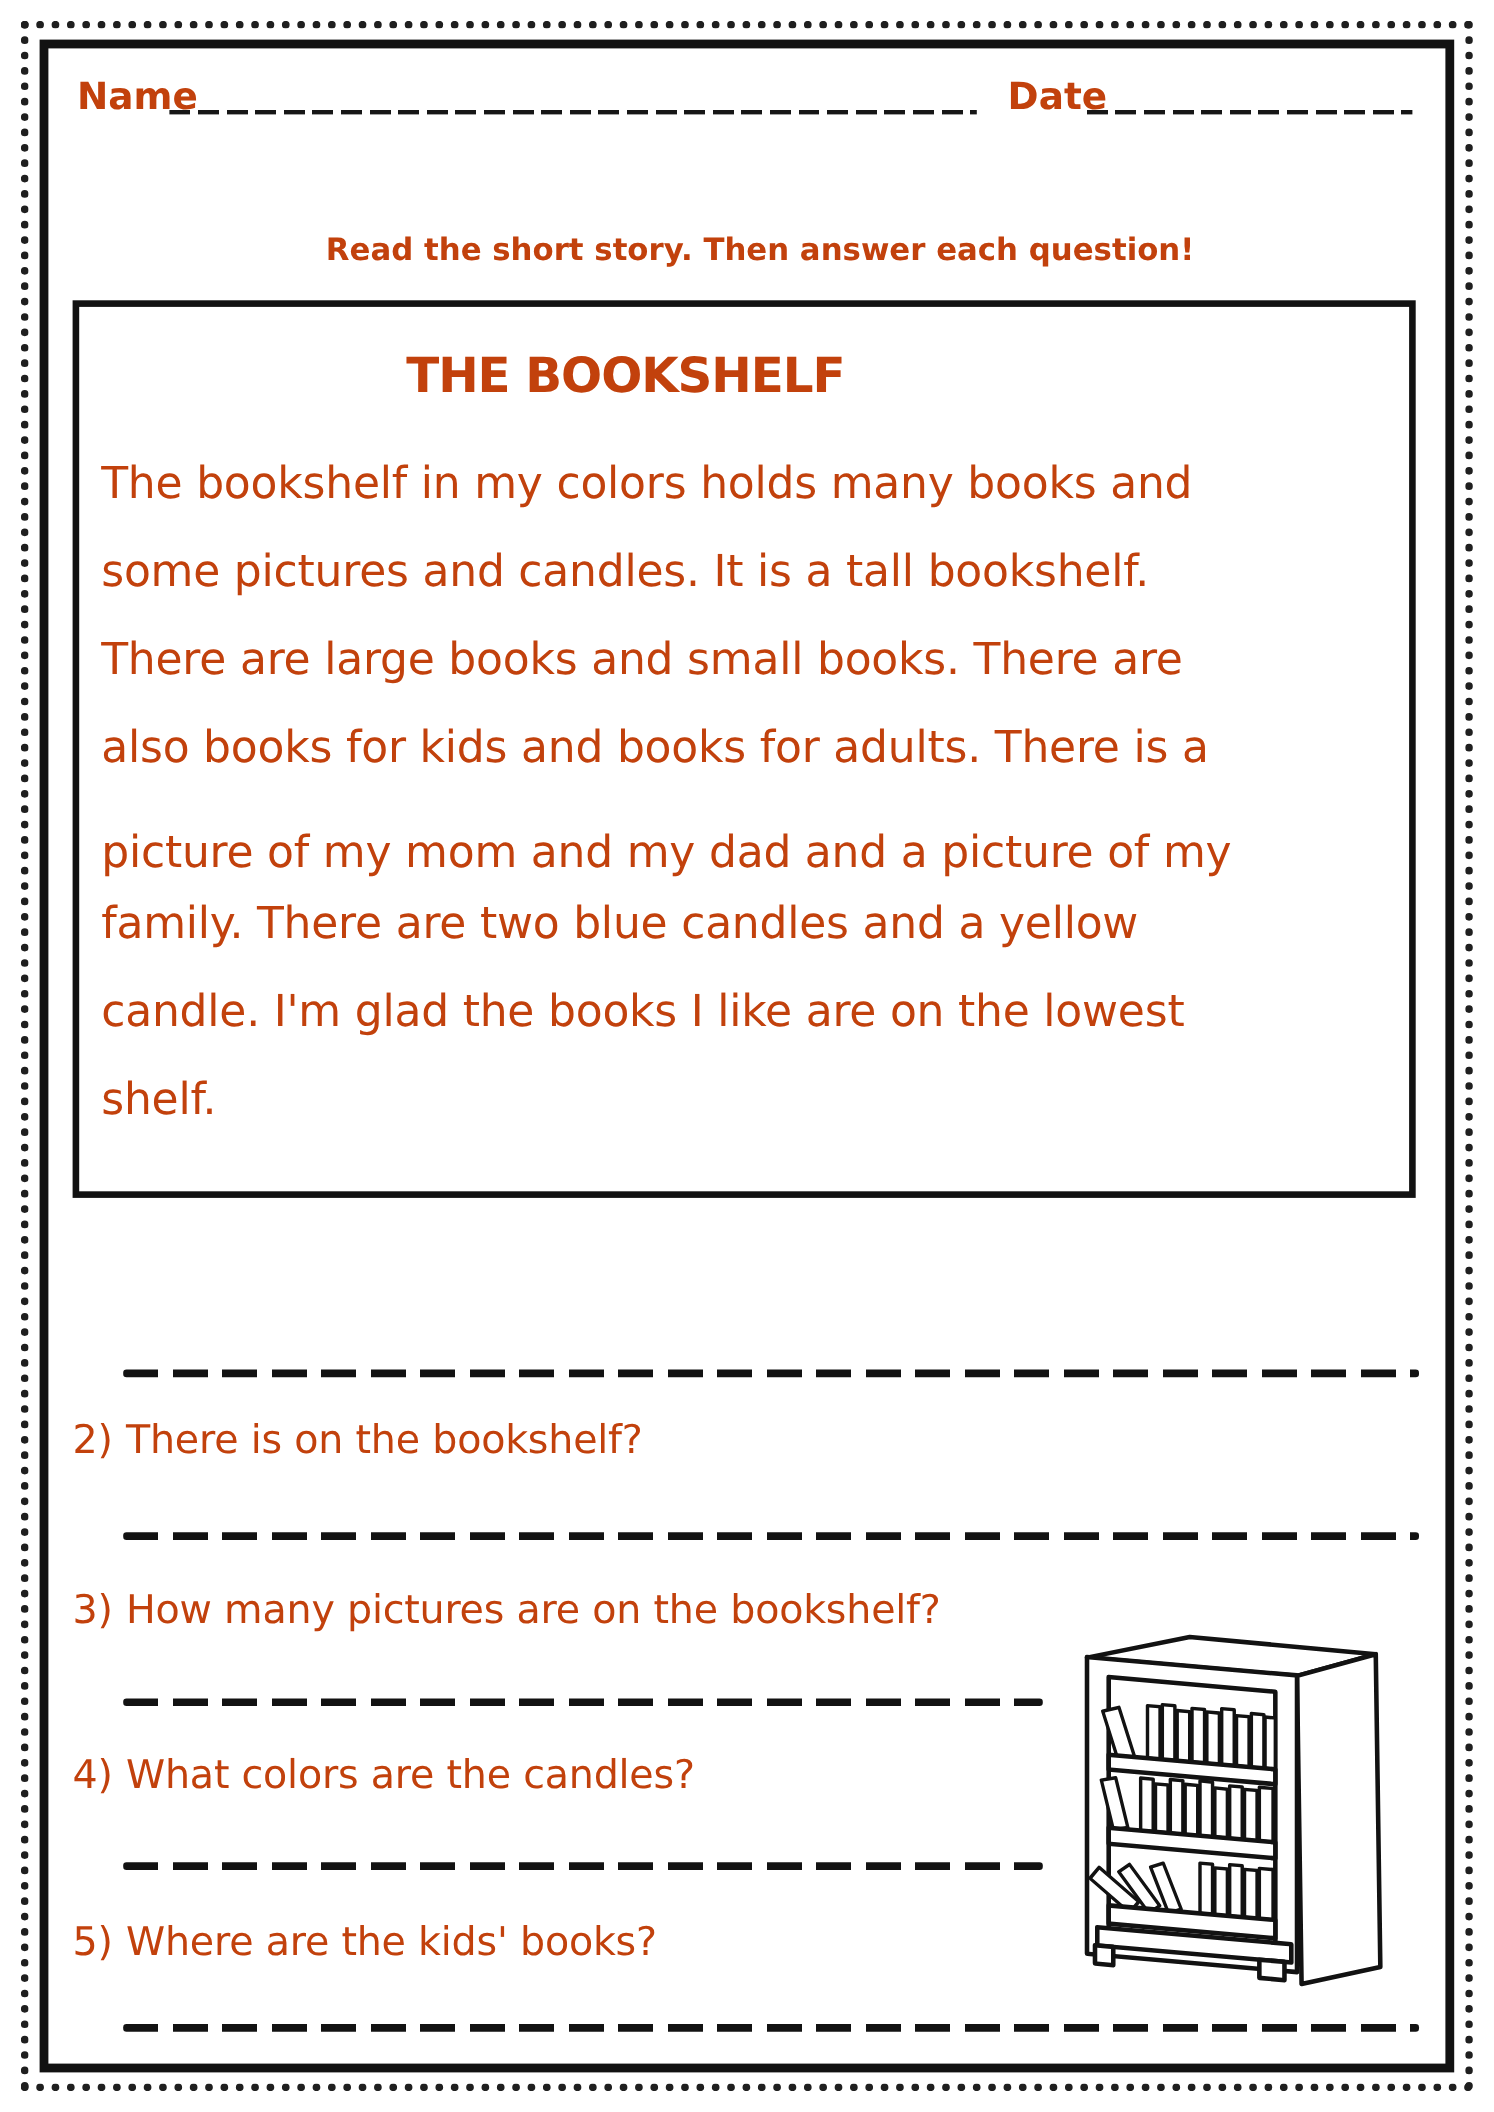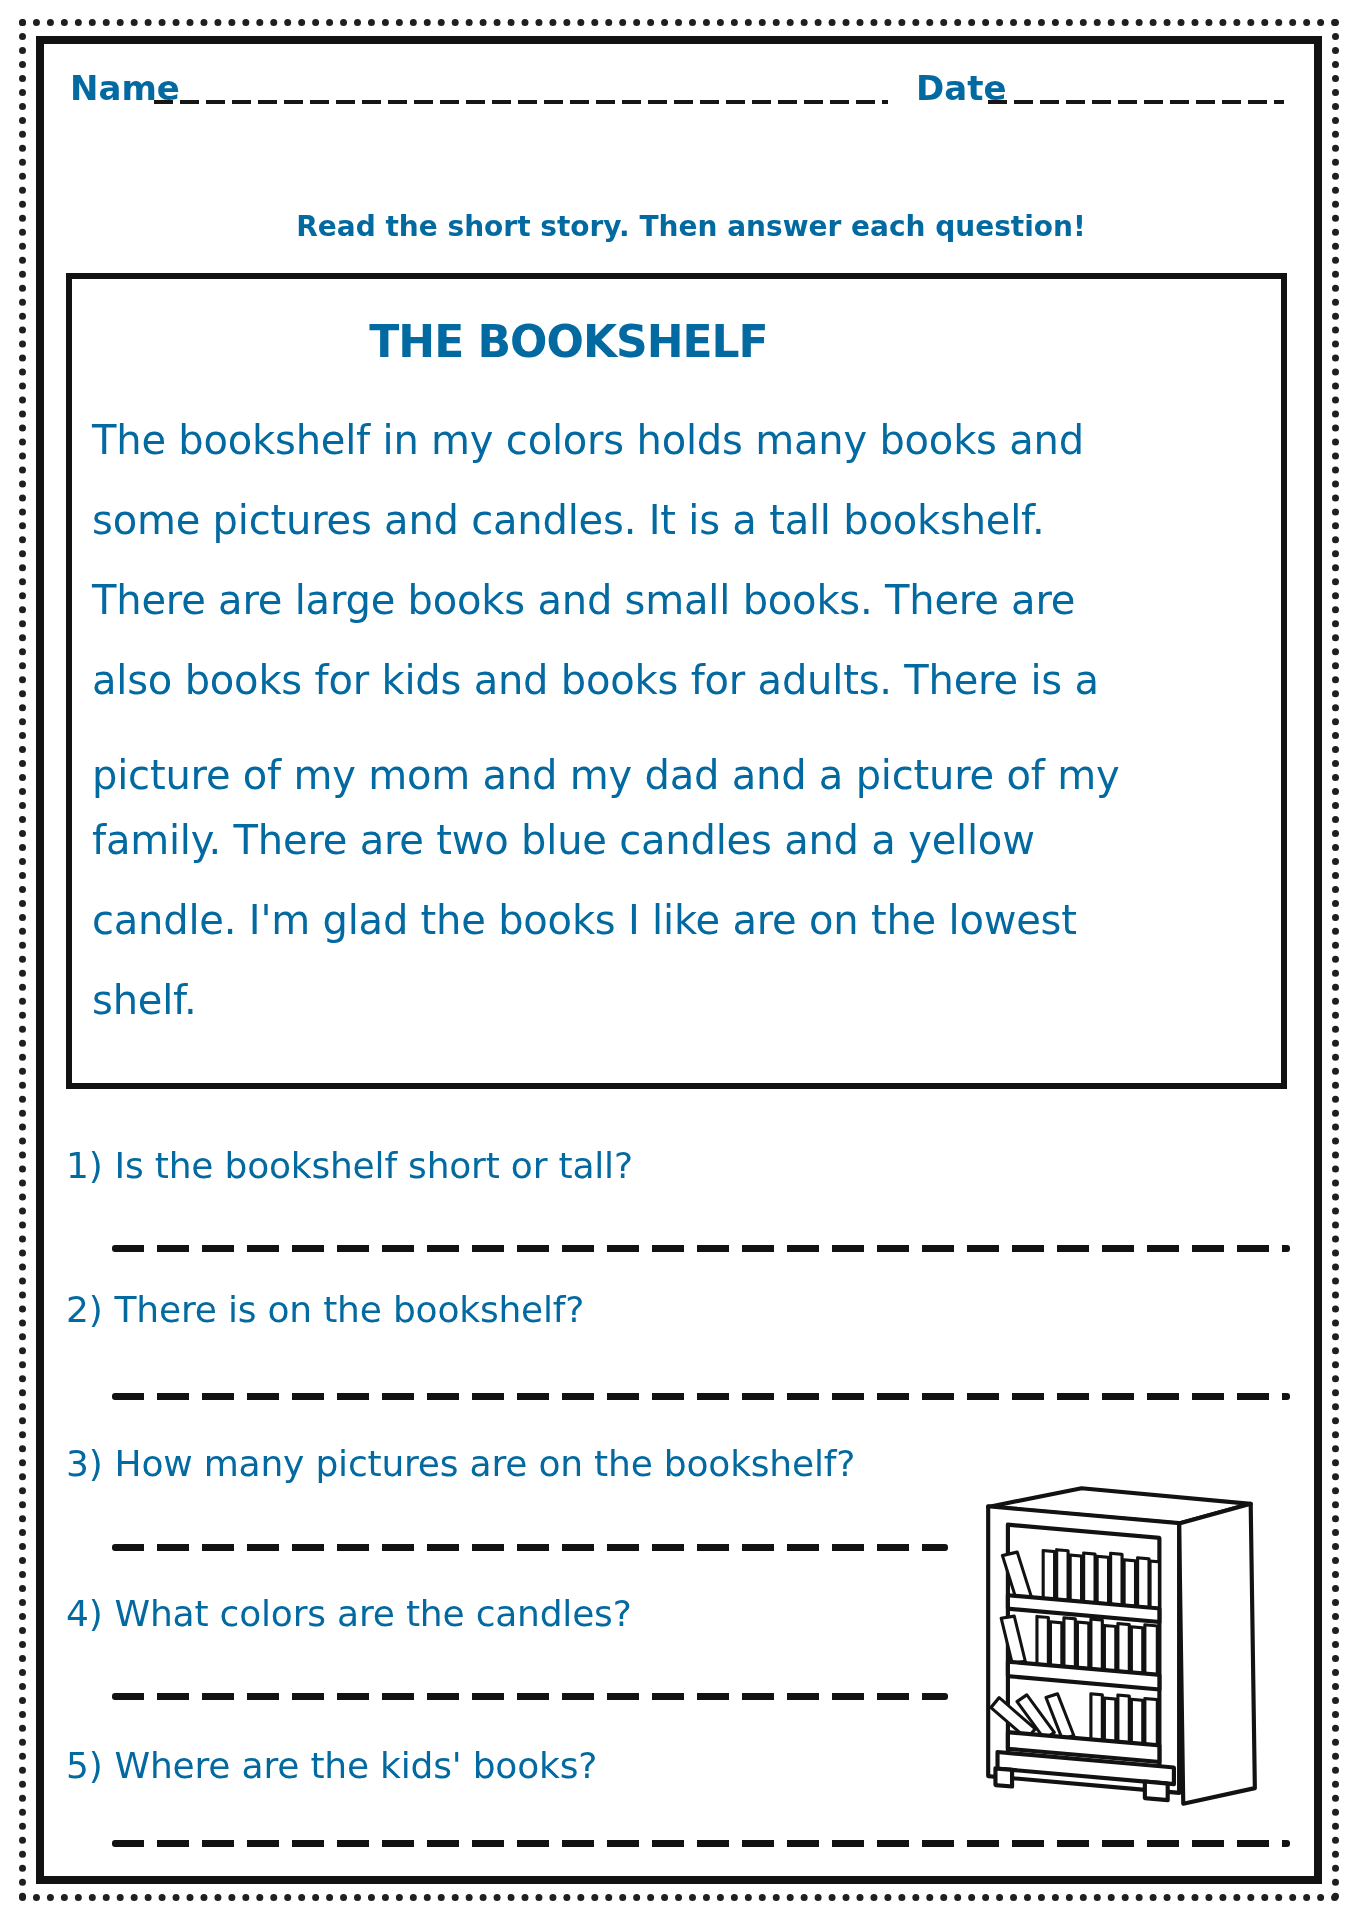--- a/index.html
+++ b/index.html
@@ -1,18 +1,18 @@
 <!DOCTYPE html>
 <html><head>
 <meta charset="utf-8">
 <style>
   html,body{margin:0;padding:0;background:#ffffff;}
   .page{
     position:relative;width:1358px;height:1920px;background:#ffffff;
-    font-family:"DejaVu Sans","Liberation Sans",sans-serif;color:#0369a1;
+    font-family:"DejaVu Sans","Liberation Sans",sans-serif;color:#c2410c;
     overflow:hidden;
   }
   .dotted-border{
     position:absolute;left:19px;top:19px;width:1320px;height:1882px;
     border:7px dotted #1f1f1f;box-sizing:border-box;border-radius:2px;
   }
   .solid-border{
     position:absolute;left:36px;top:36px;width:1286px;height:1848px;
     border:8px solid #121212;box-sizing:border-box;
   }
@@ -73,23 +73,20 @@
   <div class="story-title">THE BOOKSHELF</div>
   <div class="story-line" style="top:415px">The bookshelf in my colors holds many books and</div>
   <div class="story-line" style="top:495px">some pictures and candles. It is a tall bookshelf.</div>
   <div class="story-line" style="top:575px">There are large books and small books. There are</div>
   <div class="story-line" style="top:655px">also books for kids and books for adults. There is a</div>
   <div class="story-line" style="top:750px">picture of my mom and my dad and a picture of my</div>
   <div class="story-line" style="top:815px">family. There are two blue candles and a yellow</div>
   <div class="story-line" style="top:895px">candle. I'm glad the books I like are on the lowest</div>
   <div class="story-line" style="top:975px">shelf.</div>
 
-  <div class="q" style="top:1145px">
-    <span class="q-num">1)</span><span class="q-text">Is the bookshelf short or tall?</span>
-  </div>
   <div class="answer-line a-full" style="top:1245px"></div>
 
   <div class="q" style="top:1289px">
     <span class="q-num">2)</span><span class="q-text">There is on the bookshelf?</span>
   </div>
   <div class="answer-line a-full" style="top:1393px"></div>
 
   <div class="q" style="top:1443px">
     <span class="q-num">3)</span><span class="q-text">How many pictures are on the bookshelf?</span>
   </div>

